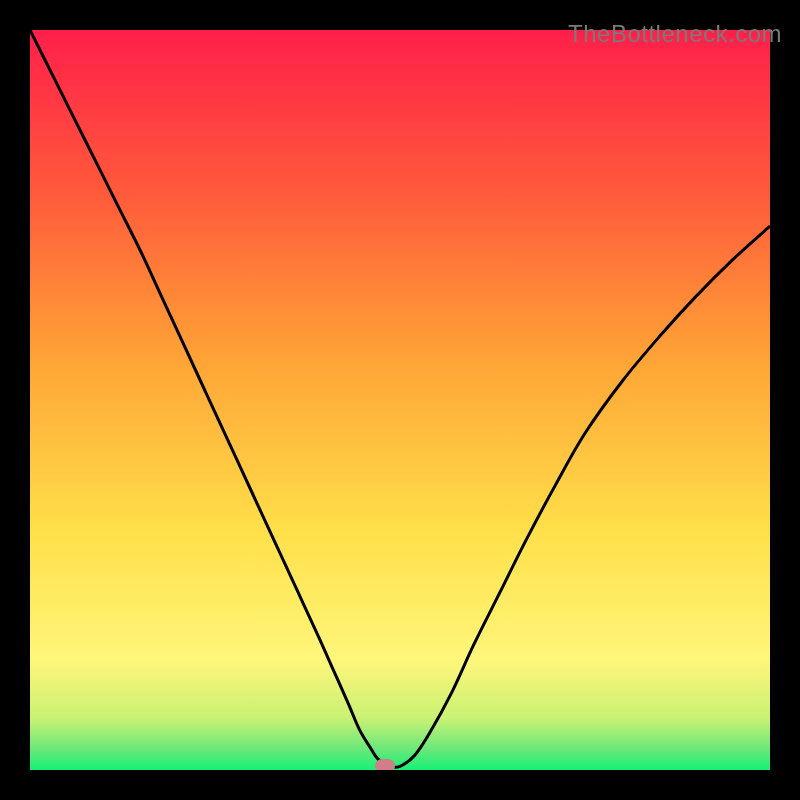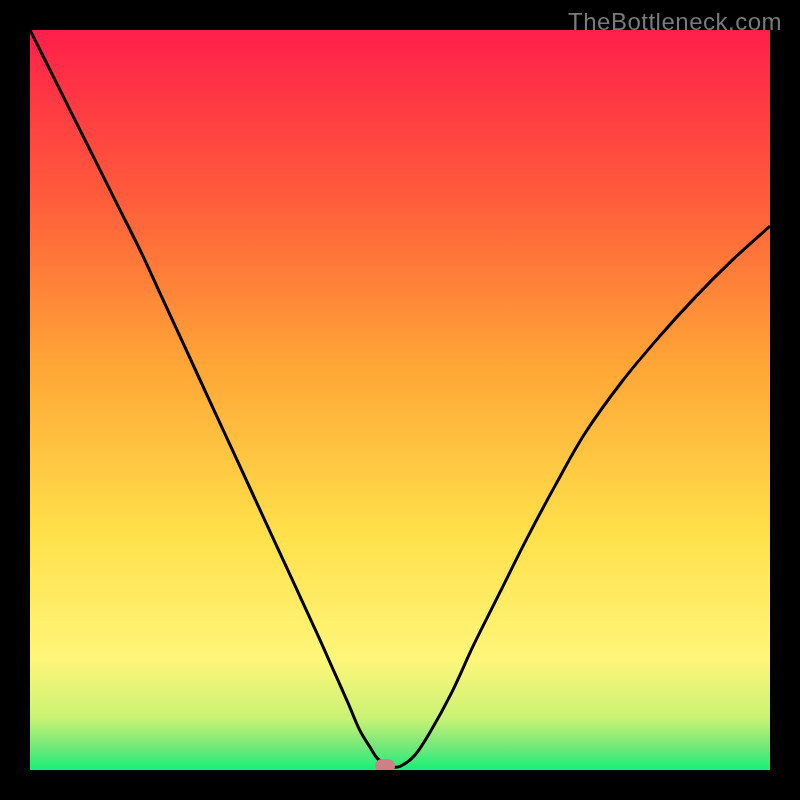--- a/index.html
+++ b/index.html
@@ -12,21 +12,21 @@
     overflow: hidden;
   }
   .frame {
     position: relative;
     width: 800px;
     height: 800px;
     background: #000000;
   }
   .watermark {
     position: absolute;
-    top: 8px;
+    top: 20px;
     right: 18px;
     color: #7a7a7a;
     font-size: 24px;
     font-weight: 500;
     letter-spacing: 0.5px;
     z-index: 10;
     user-select: none;
   }
   .plot-area {
     position: absolute;

